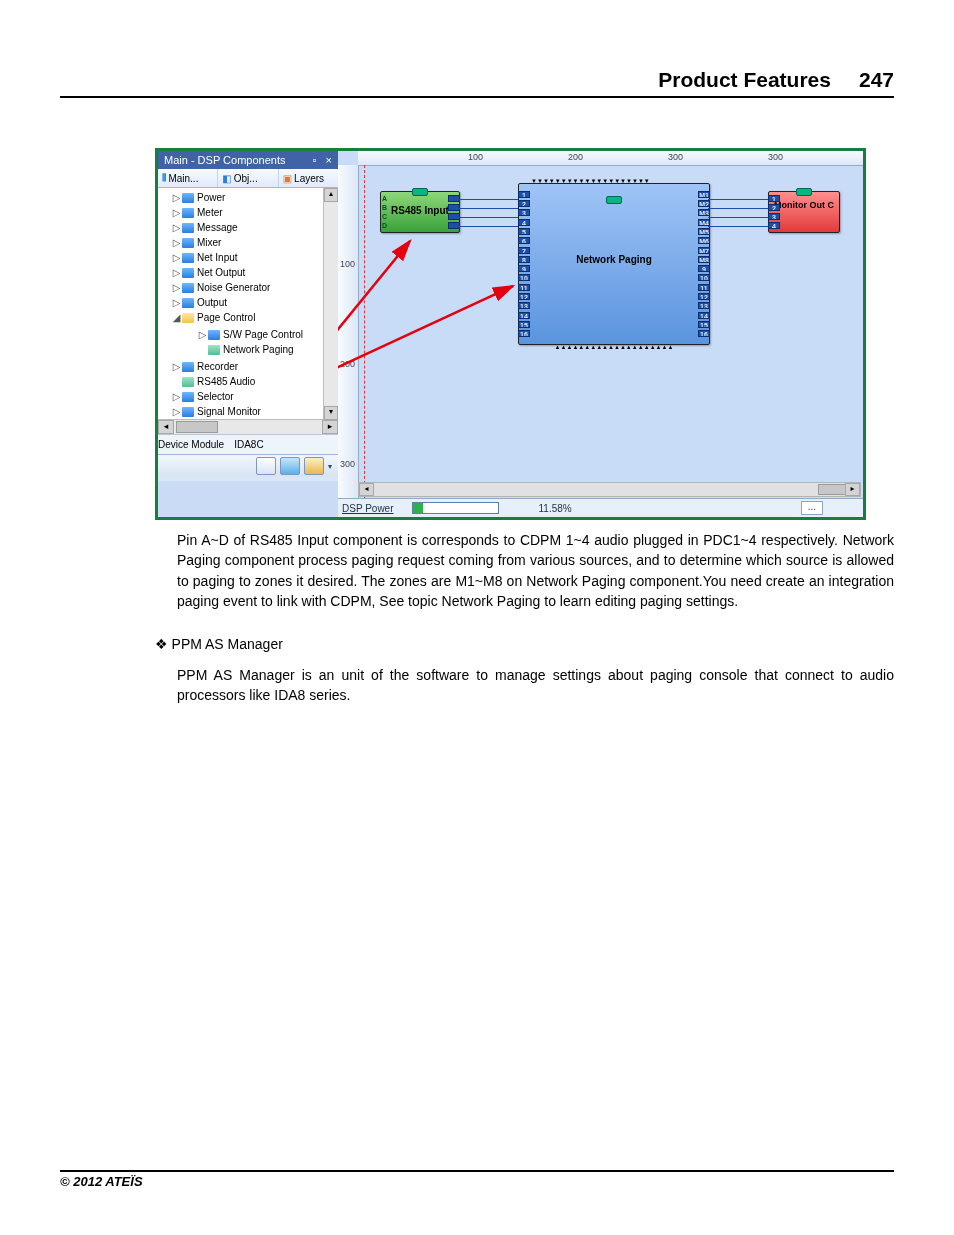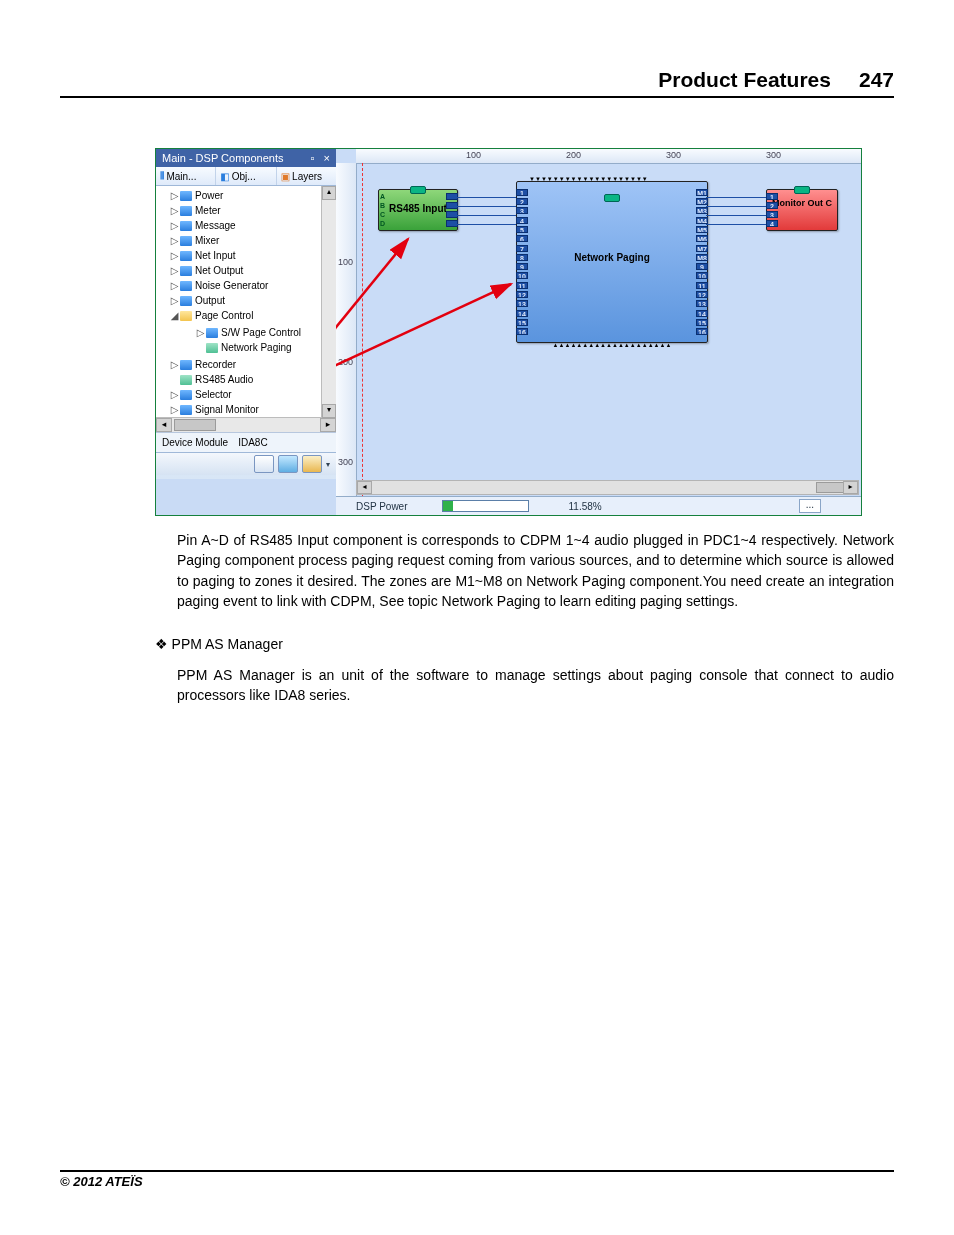--- a/index.html
+++ b/index.html
@@ -1,39 +1,39 @@
 <!DOCTYPE html>
 <html><head>
 <meta charset="utf-8">
 <style>
   html,body{margin:0;padding:0;background:#fff;font-family:Arial,Helvetica,sans-serif;color:#000;}
   .page{width:954px;height:1235px;position:relative;box-sizing:border-box;padding:60px 60px 40px 60px;}
   .hdr{position:absolute;top:68px;left:60px;right:60px;border-bottom:2px solid #000;}
   .hdr-row{display:flex;justify-content:flex-end;align-items:baseline;gap:28px;padding-bottom:4px;font-size:21px;}
   .hdr-title{font-weight:bold;}
   .hdr-page{font-weight:bold;}
-  .shot{position:absolute;left:155px;top:148px;width:705px;height:366px;border:1px solid #15803d;background:#c9dbf5;font-size:10px;color:#000;overflow:hidden;}
+  .shot{position:absolute;left:155px;top:148px;width:705px;height:366px;border:3px solid #15803d;background:#c9dbf5;font-size:10px;color:#000;overflow:hidden;}
   
   .panel{position:absolute;left:0;top:0;width:180px;height:330px;background:linear-gradient(#eef4fb,#d8e6f6);border-right:1px solid #6b8ab5;}
   .panel-title{background:#3f63a6;color:#fff;font-size:11px;padding:3px 6px;display:flex;justify-content:space-between;align-items:center;}
   .tabs{display:flex;background:linear-gradient(#f7fbff,#dfeafa);border-bottom:1px solid #9fb8d8;}
   .tab{flex:1;padding:3px 4px;font-size:10px;border-right:1px solid #c2d3ea;display:flex;align-items:center;gap:2px;cursor:pointer;}
   .tab:last-child{border-right:none;}
   .tree{height:246px;overflow:hidden;background:#fff;position:relative;}
   .tree ul{list-style:none;margin:0;padding:2px 0 2px 14px;}
   .tree li{line-height:15px;white-space:nowrap;}
   .tree .twig{display:inline-block;width:9px;text-align:center;color:#555;margin-right:1px;}
   .tree .leaf-icon{display:inline-block;width:12px;height:10px;margin-right:3px;vertical-align:middle;}
   .leaf-blue{background:linear-gradient(#6fb7ff,#2a7ede);border-radius:1px;}
   .leaf-folder{background:linear-gradient(#ffe79d,#f3c44e);border-radius:1px;}
   .leaf-cyan{background:linear-gradient(#9fe3c6,#4fc094);border-radius:1px;}
   .tree .hscroll{position:absolute;bottom:0;left:0;right:0;height:14px;background:#e8e8e8;display:flex;align-items:center;border-top:1px solid #bcbcbc;}
   .hscroll .arrow{width:14px;height:12px;background:#d4d4d4;border:1px solid #a8a8a8;font-size:9px;line-height:10px;text-align:center;}
   .hscroll .thumb{height:10px;background:#c7c7c7;border:1px solid #9b9b9b;margin:0 2px;flex:0 0 40px;}
-  .devmod{border-top:1px solid #b7c7de;padding:4px 6px;font-size:10px;display:flex;gap:10px;background:#eef4fb;}
+  .devmod{border-top:1px solid #b7c7de;padding:4px 0;font-size:10px;display:flex;gap:10px;background:#eef4fb;}
   .toolbar{height:22px;background:linear-gradient(#f3f7fc,#d6e3f3);border-top:1px solid #9fb8d8;display:flex;justify-content:flex-end;align-items:center;gap:4px;padding:0 6px;}
   .tbtn{width:18px;height:16px;border:1px solid #7a96c1;border-radius:2px;background:linear-gradient(#fff,#d8e4f3);}
   .tbtn.b{background:linear-gradient(#fbefc7,#e9b74f);}
   .tbtn.c{background:linear-gradient(#c3e8ff,#5faee3);}
   
   .canvas{position:absolute;left:180px;top:0;right:0;bottom:18px;background:#c9dcf7;}
   .ruler-h{position:absolute;left:20px;top:0;right:0;height:14px;background:linear-gradient(#f8fbff,#dce7f6);border-bottom:1px solid #93acc9;font-size:9px;color:#445;}
   .ruler-h span{position:absolute;top:1px;}
   .ruler-v{position:absolute;left:0;top:14px;width:20px;bottom:0;background:linear-gradient(90deg,#f8fbff,#dce7f6);border-right:1px solid #93acc9;font-size:9px;color:#445;}
   .ruler-v span{position:absolute;left:2px;writing-mode:horizontal-tb;}
@@ -48,21 +48,21 @@
   .ports.right{right:-1px;}
   .port{width:12px;height:7px;background:#1d4fa5;border:1px solid #0a2f70;font-size:7px;line-height:7px;color:#dfe9fa;text-align:center;box-sizing:border-box;overflow:hidden;}
   .green-borderrow{position:absolute;left:-1px;top:2px;bottom:2px;width:9px;display:flex;flex-direction:column;justify-content:space-around;}
   .border-lab{font-size:7px;color:#052;line-height:7px;}
   .wire{position:absolute;height:0;border-top:1px solid #1d4fa5;}
   .top-badge{width:14px;height:6px;background:#0ab584;border:1px solid #065;border-radius:2px;position:absolute;top:-4px;left:50%;transform:translateX(-50%);}
   
   .arrow-svg{position:absolute;pointer-events:none;}
   
   .status{position:absolute;left:180px;right:0;bottom:0;height:18px;border-top:1px solid #93acc9;background:#e7effb;display:flex;align-items:center;font-size:10px;color:#234;gap:10px;}
-  .status .sb-lab{padding:0 20px;}
+  .status .sb-lab{padding:0 4px;text-decoration:underline;}
   .status .prog{width:85px;height:10px;border:1px solid #5b7fa8;background:#fff;position:relative;margin-left:4px;}
   .status .prog .bar{position:absolute;left:0;top:0;bottom:0;background:#2fb14a;width:12%;}
   .status .pct{margin-left:30px;}
   .status .dots{margin-left:auto;margin-right:40px;border:1px solid #8aa5c7;background:#fff;padding:0 6px;height:12px;line-height:10px;}
   .canvas .bottom-scroll{position:absolute;left:20px;right:2px;bottom:2px;height:13px;background:#e1e1e1;border:1px solid #b4b4b4;}
   .canvas .bottom-scroll .sarrow{position:absolute;top:0;width:13px;height:11px;background:#d4d4d4;border:1px solid #a8a8a8;font-size:8px;line-height:9px;text-align:center;}
   .canvas .bottom-scroll .sarrow.l{left:0;}
   .canvas .bottom-scroll .sarrow.r{right:0;}
   .canvas .bottom-scroll .sthumb{position:absolute;right:14px;top:1px;height:9px;width:26px;background:#c7c7c7;border:1px solid #9b9b9b;}
   

